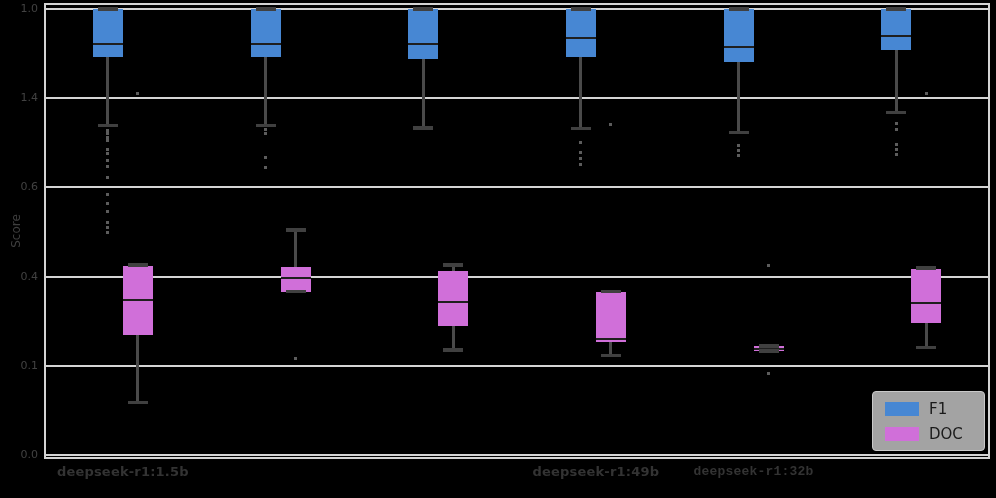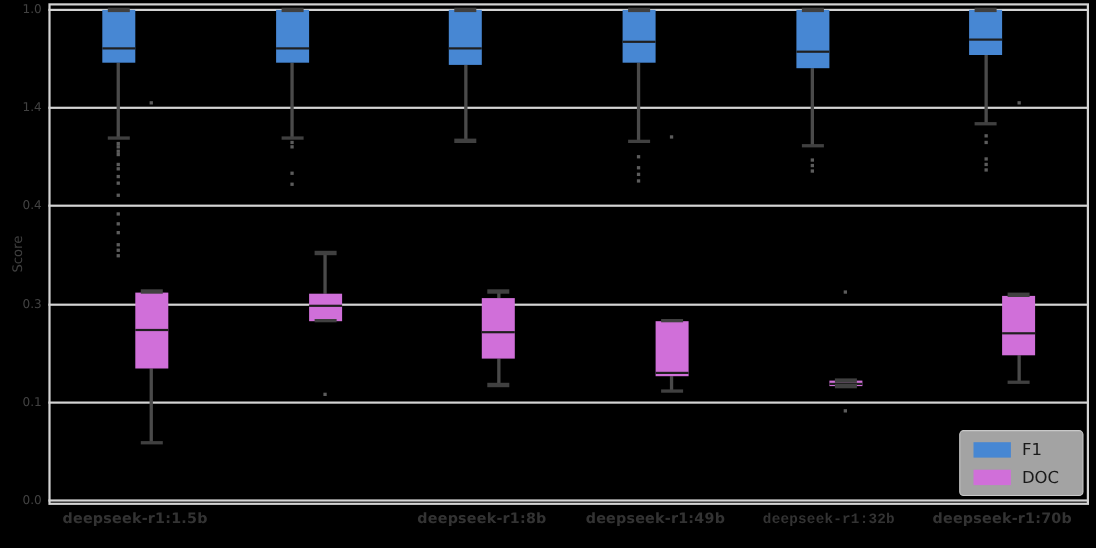--- a/index.html
+++ b/index.html
@@ -43,32 +43,30 @@
       <div class="legend-row">
         <div class="legend-swatch" style="background: rgb(208, 111, 217);"></div>
         <div class="legend-label" style="color: rgb(26, 26, 26);">DOC</div>
       </div>
     </div>
 <div class="gridline" style="left: 44px; width: 946px; top: 454px; background: rgb(212, 212, 212);"></div>
     <div class="ytick" style="left: 0px; top: 449px; color: rgb(66, 66, 66);">0.0</div>
     <div class="gridline" style="left: 44px; width: 946px; top: 364.8px; background: rgb(212, 212, 212);"></div>
     <div class="ytick" style="left: 0px; top: 359.8px; color: rgb(66, 66, 66);">0.1</div>
     <div class="gridline" style="left: 44px; width: 946px; top: 275.6px; background: rgb(212, 212, 212);"></div>
-    <div class="ytick" style="left: 0px; top: 270.6px; color: rgb(66, 66, 66);">0.3</div>
+    <div class="ytick" style="left: 0px; top: 270.6px; color: rgb(66, 66, 66);">0.4</div>
     <div class="gridline" style="left: 44px; width: 946px; top: 186.4px; background: rgb(212, 212, 212);"></div>
-    <div class="ytick" style="left: 0px; top: 181.4px; color: rgb(66, 66, 66);">0.4</div>
+    <div class="ytick" style="left: 0px; top: 181.4px; color: rgb(66, 66, 66);">0.6</div>
     <div class="gridline" style="left: 44px; width: 946px; top: 97.2px; background: rgb(212, 212, 212);"></div>
     <div class="ytick" style="left: 0px; top: 92.2px; color: rgb(66, 66, 66);">1.4</div>
     <div class="gridline" style="left: 44px; width: 946px; top: 8px; background: rgb(212, 212, 212);"></div>
     <div class="ytick" style="left: 0px; top: 3px; color: rgb(66, 66, 66);">1.0</div>
     <div class="xtick" style="left: 37.8333px; top: 464px; color: rgb(51, 51, 51);">deepseek-r1:1.5b</div>
-    <div class="xtick" style="left: 353.167px; top: 464px; color: rgb(51, 51, 51);">deepseek-r1:8b</div>
     <div class="xtick" style="left: 510.833px; top: 464px; color: rgb(51, 51, 51);">deepseek-r1:49b</div>
     <div class="xtick" style="left: 668.5px; top: 464px; color: rgb(51, 51, 51); font-family: Liberation Mono, monospace;">deepseek-r1:32b</div>
-    <div class="xtick" style="left: 826.167px; top: 464px; color: rgb(51, 51, 51);">deepseek-r1:70b</div>
     <div class="whisker" style="left: 106.333px; width: 3px; top: 56.722px; height: 69.13px; background: rgb(74, 74, 74);"></div>
     <div class="box" style="left: 92.8333px; width: 30px; top: 9px; height: 47.722px; background: rgb(71, 135, 211);"></div>
     <div class="median" style="left: 92.8333px; width: 30px; top: 42.984px; height: 2.5px; background: rgb(31, 31, 31);"></div>
     <div class="cap" style="left: 97.8333px; width: 20px; top: 7px; height: 3.5px; background: rgb(64, 64, 64);"></div>
     <div class="cap" style="left: 97.8333px; width: 20px; top: 123.852px; height: 3.5px; background: rgb(64, 64, 64);"></div>
     <div class="flier" style="left: 106.333px; width: 3px; top: 129.258px; height: 3px; background: rgb(92, 92, 92);"></div>
     <div class="flier" style="left: 106.333px; width: 3px; top: 132.38px; height: 3px; background: rgb(92, 92, 92);"></div>
     <div class="flier" style="left: 106.333px; width: 3px; top: 135.502px; height: 3px; background: rgb(92, 92, 92);"></div>
     <div class="flier" style="left: 106.333px; width: 3px; top: 138.624px; height: 3px; background: rgb(92, 92, 92);"></div>
     <div class="flier" style="left: 106.333px; width: 3px; top: 148.436px; height: 3px; background: rgb(92, 92, 92);"></div>

